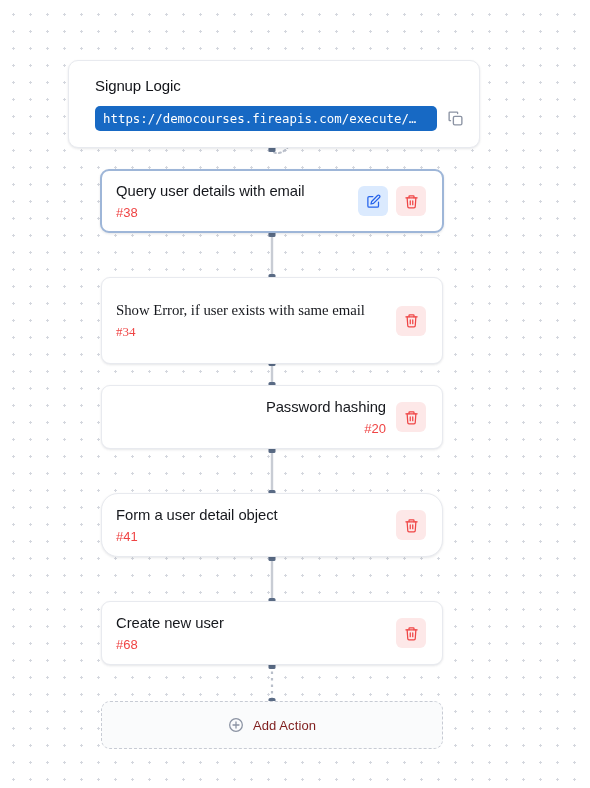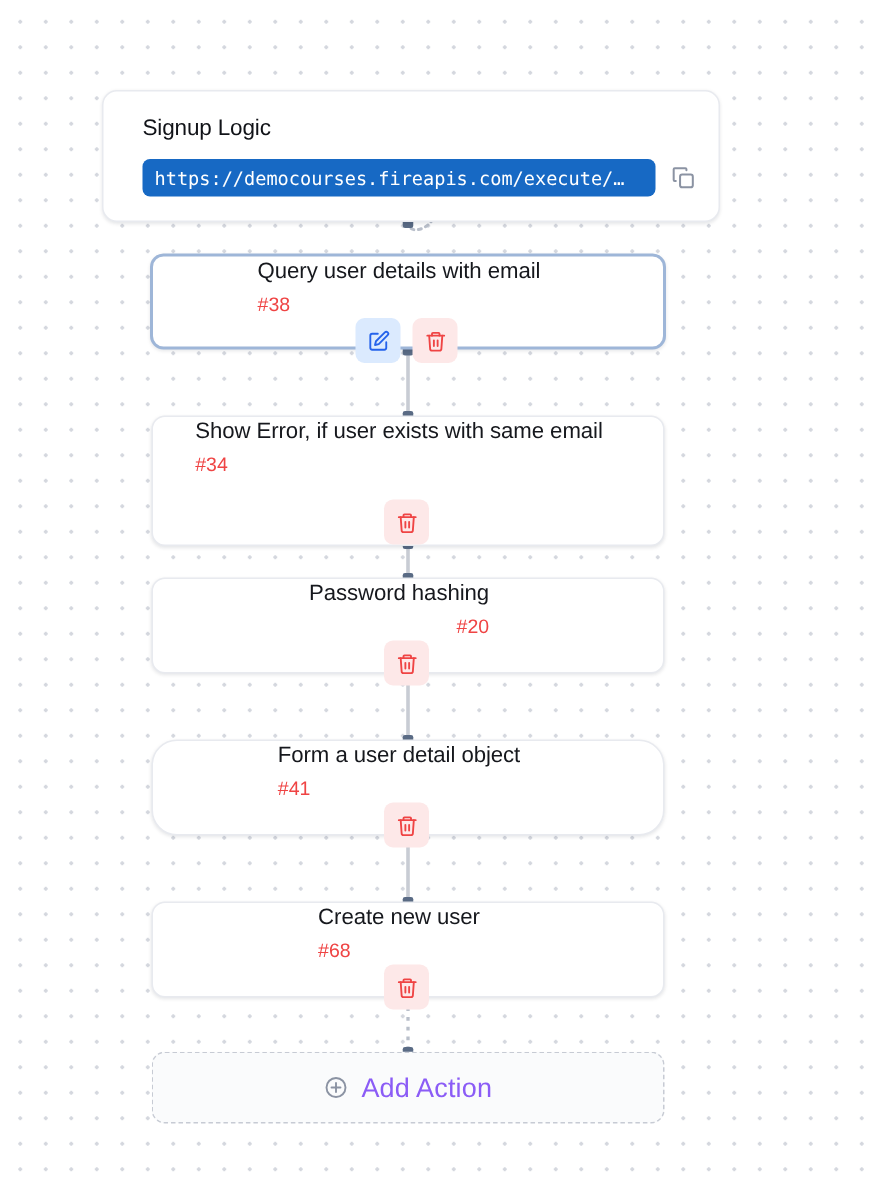--- a/index.html
+++ b/index.html
@@ -95,21 +95,20 @@
     left: 101px;
     width: 342px;
     background: #ffffff;
     border: 1px solid #e8eaef;
     border-radius: 9px;
     box-shadow: 0 1px 3px rgba(16, 24, 40, 0.07), 0 1px 2px rgba(16,24,40,0.04);
     z-index: 3;
     display: flex;
     align-items: center;
     padding: 0 16px 0 14px;
-    flex-direction: column;
   }
 
   .action-card.selected {
     border: 2px solid #9eb6d8;
     left: 100px;
     width: 344px;
   }
 
   .card-text {
     flex: 1 1 auto;
@@ -164,22 +163,22 @@
     background: #fafbfc;
     display: flex;
     align-items: center;
     justify-content: center;
     gap: 9px;
     cursor: pointer;
     z-index: 3;
   }
 
   .add-action-label {
-    font-size: 18px;
-    color: #8b5cf6;
+    font-size: 13px;
+    color: #7f1d1d;
     letter-spacing: 0.1px;
   }
 </style>
 </head>
 <body>
 
 <div id="canvas">
 
   <svg id="connectors" viewBox="0 0 590 788" width="590" height="788">
 
@@ -237,21 +236,21 @@
         <svg width="15" height="15" viewBox="0 0 24 24" fill="none" stroke="#ef4444" stroke-width="2" stroke-linecap="round" stroke-linejoin="round">
           <path d="M3 6h18"></path>
           <path d="M8 6V4a1 1 0 0 1 1-1h6a1 1 0 0 1 1 1v2"></path>
           <path d="M19 6l-1 14a2 2 0 0 1-2 2H8a2 2 0 0 1-2-2L5 6"></path>
           <path d="M10 11v6M14 11v6"></path>
         </svg>
       </div>
     </div>
   </div>
 
-  <div class="action-card" style="top:277px;height:87px;">
+  <div class="action-card" style="top:277px;height:87px;font-family:Liberation Serif, serif;">
     <div class="card-text">
       <div class="card-title">Show Error, if user exists with same email</div>
       <div class="card-id">#34</div>
     </div>
     <div class="card-actions">
       <div class="icon-btn delete">
         <svg width="15" height="15" viewBox="0 0 24 24" fill="none" stroke="#ef4444" stroke-width="2" stroke-linecap="round" stroke-linejoin="round">
           <path d="M3 6h18"></path>
           <path d="M8 6V4a1 1 0 0 1 1-1h6a1 1 0 0 1 1 1v2"></path>
           <path d="M19 6l-1 14a2 2 0 0 1-2 2H8a2 2 0 0 1-2-2L5 6"></path>

